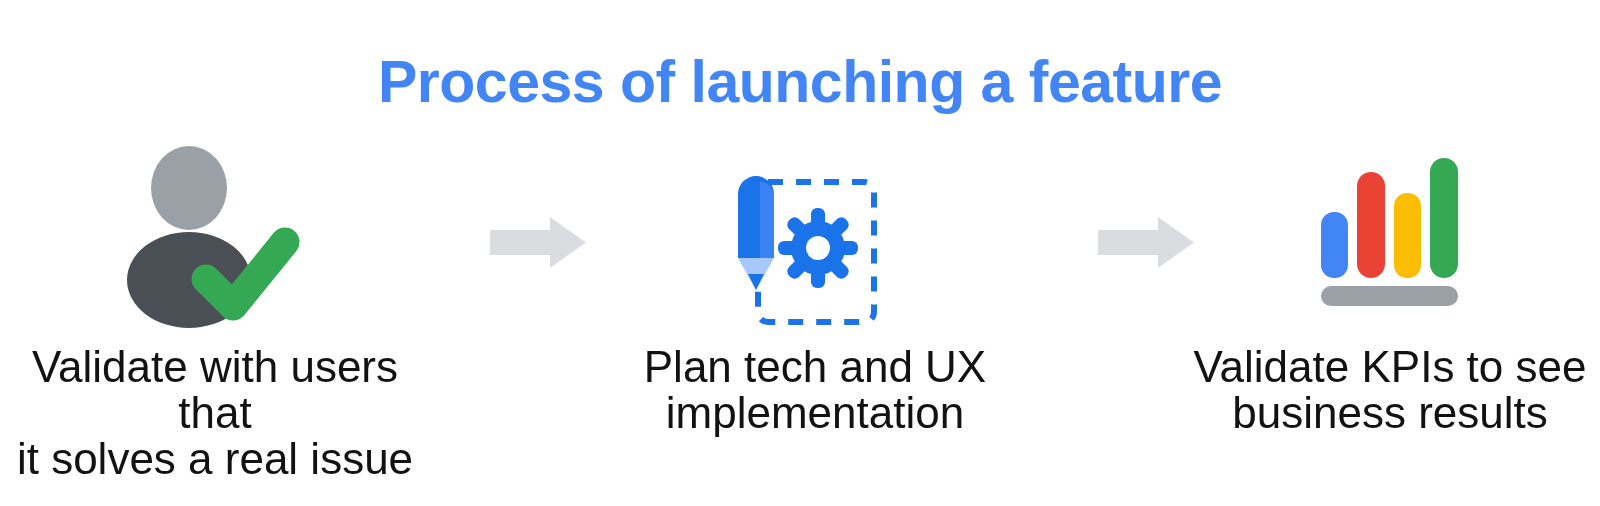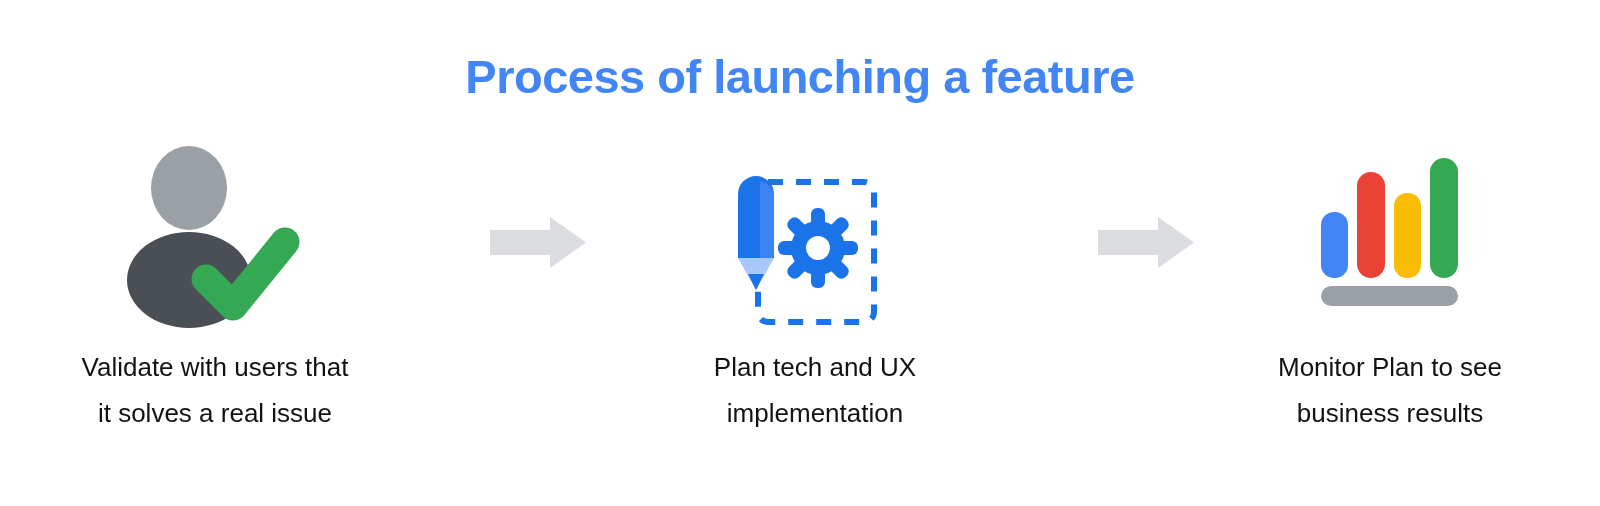--- a/index.html
+++ b/index.html
@@ -22,21 +22,21 @@
     background: #ffffff;
   }
 
   
   .title {
     position: absolute;
     top: 52px;
     left: 0;
     width: 1600px;
     text-align: center;
-    font-size: 47px;
+    font-size: 59px;
     font-weight: bold;
     letter-spacing: -0.5px;
     color: #4285F4;
     line-height: 1.05;
     white-space: nowrap;
   }
 
   
   .flow {
     position: absolute;
@@ -70,21 +70,21 @@
     position: absolute;
     top: 344px;
     left: 0;
     width: 1600px;
     height: 120px;
   }
   .caption {
     position: absolute;
     top: 0;
     text-align: center;
-    font-size: 26px;
+    font-size: 44px;
     line-height: 46px;
     color: #121212;
     white-space: pre-line;
   }
   .cap-1 { left: 0px;    width: 430px; }
   .cap-2 { left: 620px;  width: 390px; text-align: center; }
   .cap-3 { left: 1190px; width: 400px; }
 </style>
 </head>
 <body>
@@ -160,17 +160,17 @@
       </svg>
     </div>
 
   </div>
 
   <div class="captions">
     <div class="caption cap-1">Validate with users that
 it solves a real issue</div>
     <div class="caption cap-2">Plan tech and UX
 implementation</div>
-    <div class="caption cap-3">Monitor Plan to see
+    <div class="caption cap-3">Validate KPIs to see
 business results</div>
   </div>
 
 </div>
 
 </body></html>

